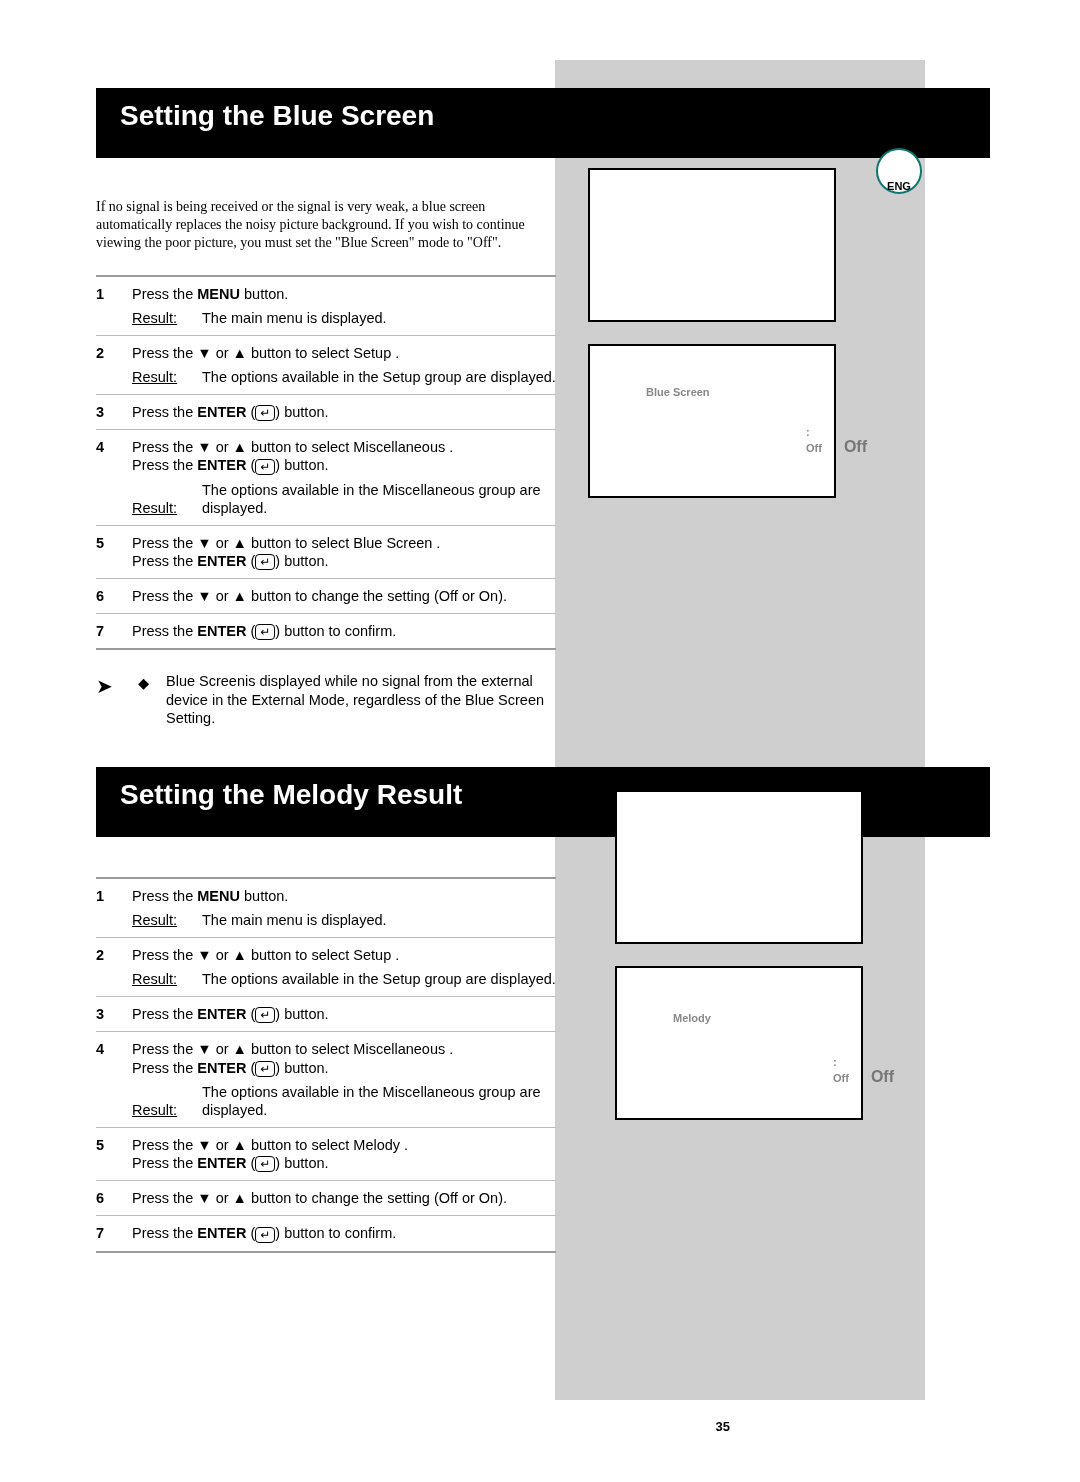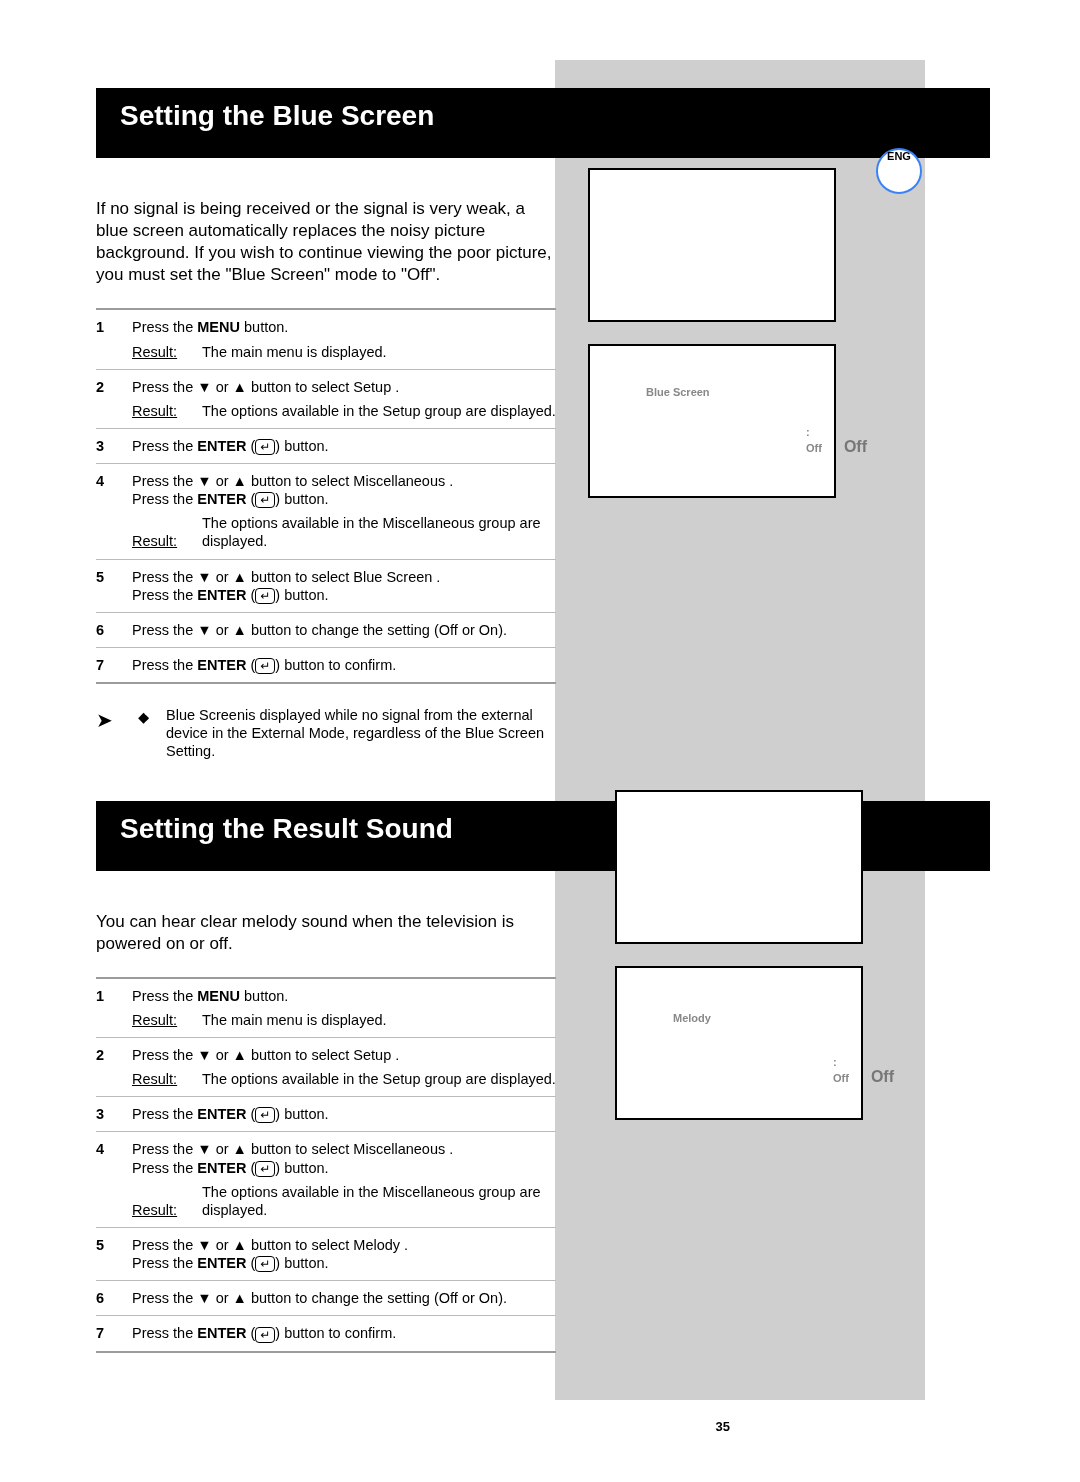--- a/index.html
+++ b/index.html
@@ -24,48 +24,49 @@
     background: #cfcfcf;
     z-index: 0;
   }
   .lang-badge {
     position: absolute;
     top: 148px;
     right: 158px;
     width: 42px;
     height: 42px;
     border-radius: 50%;
-    border: 2px solid #3b82f6;
+    border: 2px solid #0f766e;
     background: #fff;
     display: flex;
-    align-items: flex-start;
+    align-items: flex-end;
     justify-content: center;
     font-size: 11px;
     font-weight: bold;
     z-index: 3;
   }
   .page {
     position: relative;
     padding: 58px 90px 40px 96px;
     z-index: 1;
   }
   .section-header {
     border: 2px solid #000;
     background: #000;
     color: #fff;
     font-weight: 900;
     font-size: 28px;
     padding: 10px 22px 24px 22px;
     margin: 30px 0 40px 0;
   }
   .intro {
-    font-size: 17px;
+    font-size: 14px;
     line-height: 1.3;
     margin-bottom: 22px;
     width: 460px;
+    font-family: Liberation Serif, serif;
   }
   .steps {
     width: 460px;
     border-top: 2px solid #9b9b9b;
     border-bottom: 2px solid #9b9b9b;
   }
   .step {
     display: flex;
     border-bottom: 1px solid #bbb;
     padding: 8px 0;
@@ -278,23 +279,22 @@
       </div>
 
     </div>
 
     <div class="note-block">
       <span class="note-arrow">➤</span>
       <span class="note-bullet">◆</span>
       <span>Blue Screenis displayed while no signal from the external device in the External Mode, regardless of the Blue Screen Setting.</span>
     </div>
 
-    <div class="section-header section2-header">Setting the Result Sound</div>
-
-    <div class="intro">You can hear clear melody sound when the television is powered on or off.</div>
+    <div class="section-header section2-header">Setting the Melody Result</div>
+
 
     <div class="steps">
 
       <div class="step">
         <div class="step-no">1</div>
         <div class="step-body">
           <span>Press the </span><span class="bold">MENU</span><span> button.</span>
           <div class="result-row">
             <span class="result-label">Result:</span>
             <span>The main menu is displayed.</span>

